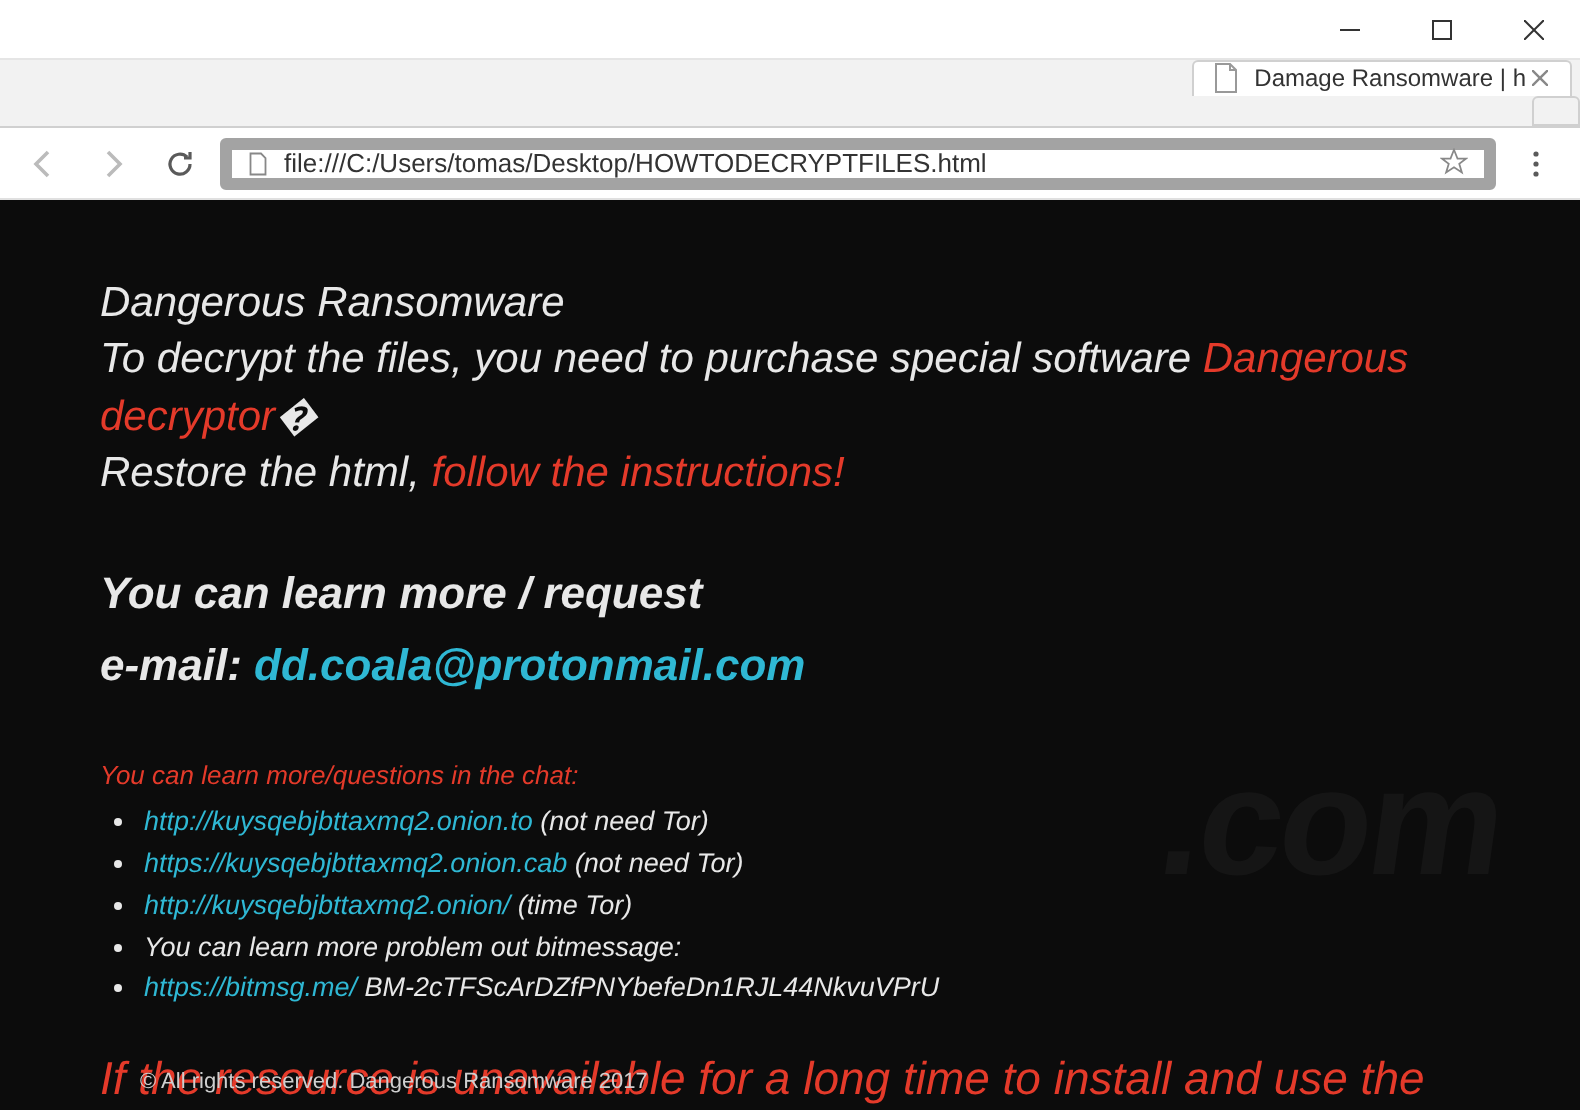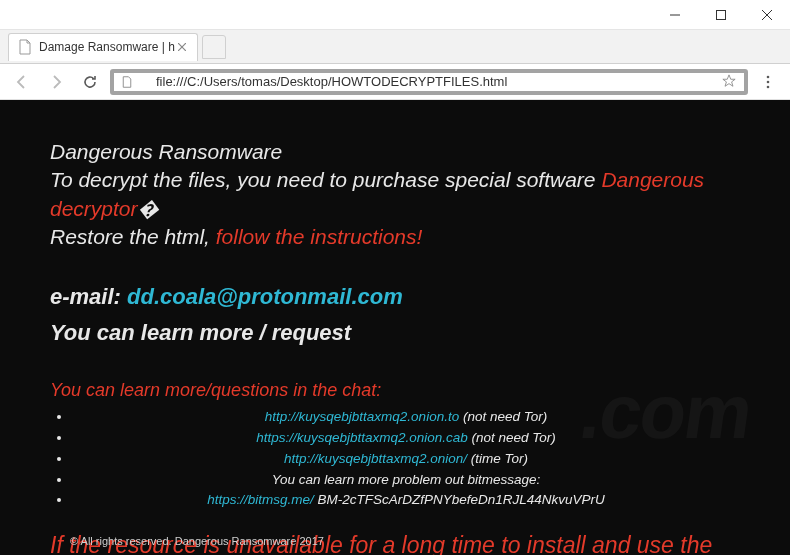--- a/index.html
+++ b/index.html
@@ -6,48 +6,48 @@
 body { font-family: "Segoe UI", Arial, sans-serif; background: #fff; width: 790px; height: 555px; overflow: hidden; position: relative; }
 
 
 .titlebar { height: 30px; background: #fff; display: flex; align-items: center; border-bottom: 1px solid #e5e5e5; }
 .titlebar-left { flex: 1; }
 .win-controls { display: flex; height: 100%; }
 .win-btn { width: 46px; height: 30px; display: flex; align-items: center; justify-content: center; cursor: pointer; }
 .win-btn svg { width: 10px; height: 10px; }
 
 
-.tabstrip { height: 34px; background: #f2f2f2; display: flex; align-items: center; padding-left: 8px; border-bottom: 1px solid #d0d0d0; }
+.tabstrip { height: 34px; background: #f2f2f2; display: flex; align-items: flex-end; padding-left: 8px; border-bottom: 1px solid #d0d0d0; flex-direction: column; }
 .tab { height: 28px; background: #fff; border: 1px solid #d0d0d0; border-bottom: none; border-radius: 3px 3px 0 0; display: flex; align-items: center; padding: 0 8px; min-width: 160px; max-width: 200px; position: relative; margin-right: 4px; }
 .tab-favicon { width: 16px; height: 16px; margin-right: 6px; display: flex; align-items: center; justify-content: center; }
 .tab-title { font-size: 12px; color: #333; flex: 1; white-space: nowrap; overflow: hidden; text-overflow: ellipsis; }
 .tab-close { width: 14px; height: 14px; display: flex; align-items: center; justify-content: center; cursor: pointer; color: #888; }
 .new-tab { width: 24px; height: 24px; border: 1px solid #d0d0d0; border-radius: 3px 3px 0 0; background: #f2f2f2; display: flex; align-items: center; justify-content: center; cursor: pointer; margin-bottom: 0; }
 
 
 .addrbar { height: 36px; background: #fff; display: flex; align-items: center; padding: 0 8px; border-bottom: 1px solid #e0e0e0; gap: 6px; }
 .nav-btn { width: 28px; height: 28px; display: flex; align-items: center; justify-content: center; cursor: pointer; border-radius: 14px; color: #5a5a5a; }
 .nav-btn.disabled { color: #bbb; cursor: default; }
-.omnibox { flex: 1; height: 26px; border: 4px solid #a3a3a3; border-radius: 3px; display: flex; align-items: center; padding: 0 6px; gap: 22px; }
+.omnibox { flex: 1; height: 26px; border: 6px solid #a3a3a3; border-radius: 3px; display: flex; align-items: center; padding: 0 6px; gap: 6px; }
 .omnibox-icon { width: 14px; height: 14px; display: flex; align-items: center; justify-content: center; color: #888; }
 .omnibox-text { font-size: 13px; color: #333; flex: 1; white-space: nowrap; overflow: hidden; }
 .star-btn { width: 16px; height: 16px; cursor: pointer; color: #888; }
 .menu-btn { width: 28px; height: 28px; display: flex; align-items: center; justify-content: center; cursor: pointer; color: #5a5a5a; }
 
 
 .viewport { height: calc(555px - 30px - 34px - 36px); background: #0c0c0c; overflow: hidden; position: relative; }
 .page { padding: 38px 50px 0 50px; color: #e8e8e8; font-family: "Segoe UI", Arial, sans-serif; font-style: italic; }
 .hdr { font-size: 21px; line-height: 1.35; font-weight: 400; }
 .hdr .danger { color: #e43a2a; }
 .hdr .diamond { color: #e8e8e8; }
 .learn { margin-top: 28px; font-size: 22px; font-weight: 700; line-height: 1.6; }
 .learn .email { color: #2fb8d4; }
-.chat-head { margin-top: 30px; color: #e43a2a; font-size: 18px; }
+.chat-head { margin-top: 30px; color: #e43a2a; font-size: 13px; }
 ul.links { list-style: disc; padding-left: 22px; margin-top: 6px; }
-ul.links li { font-size: 13.5px; color: #e8e8e8; line-height: 1.55; text-align: center; }
+ul.links li { font-size: 13.5px; color: #e8e8e8; line-height: 1.55; }
 ul.links li .url { color: #2fb8d4; }
 .unavail { margin-top: 18px; color: #e43a2a; font-size: 23px; line-height: 1.4; }
 .copyright { position: absolute; left: 70px; bottom: 8px; font-size: 11px; color: #cfcfcf; }
 
 
 .watermark { position: absolute; right: 40px; bottom: 100px; font-size: 76px; font-weight: 700; color: rgba(255,255,255,0.04); letter-spacing: -2px; pointer-events: none; transform: skewX(-8deg);}
 </style>
 </head>
 <body>
 
@@ -135,24 +135,24 @@
   <div class="watermark">.com</div>
   <div class="page">
 
     <div class="hdr">
       <span>Dangerous Ransomware</span><br>
       <span>To decrypt the files, you need to purchase special software </span><span class="danger">Dangerous decryptor</span><span class="diamond">�</span><br>
       <span>Restore the html, </span><span class="danger">follow the instructions!</span>
     </div>
 
     <div class="learn">
+      <div>You can learn more / request</div>
       <div>
         <span>e-mail: </span><span class="email">dd.coala@protonmail.com</span>
       </div>
-      <div>You can learn more / request</div>
     </div>
 
     <div class="chat-head">You can learn more/questions in the chat:</div>
     <ul class="links">
       <li><span class="url">http://kuysqebjbttaxmq2.onion.to</span><span> (not need Tor)</span></li>
       <li><span class="url">https://kuysqebjbttaxmq2.onion.cab</span><span> (not need Tor)</span></li>
       <li><span class="url">http://kuysqebjbttaxmq2.onion/</span><span> (time Tor)</span></li>
       <li><span>You can learn more problem out bitmessage:</span></li>
       <li><span class="url">https://bitmsg.me/</span><span> BM-2cTFScArDZfPNYbefeDn1RJL44NkvuVPrU</span></li>
     </ul>

